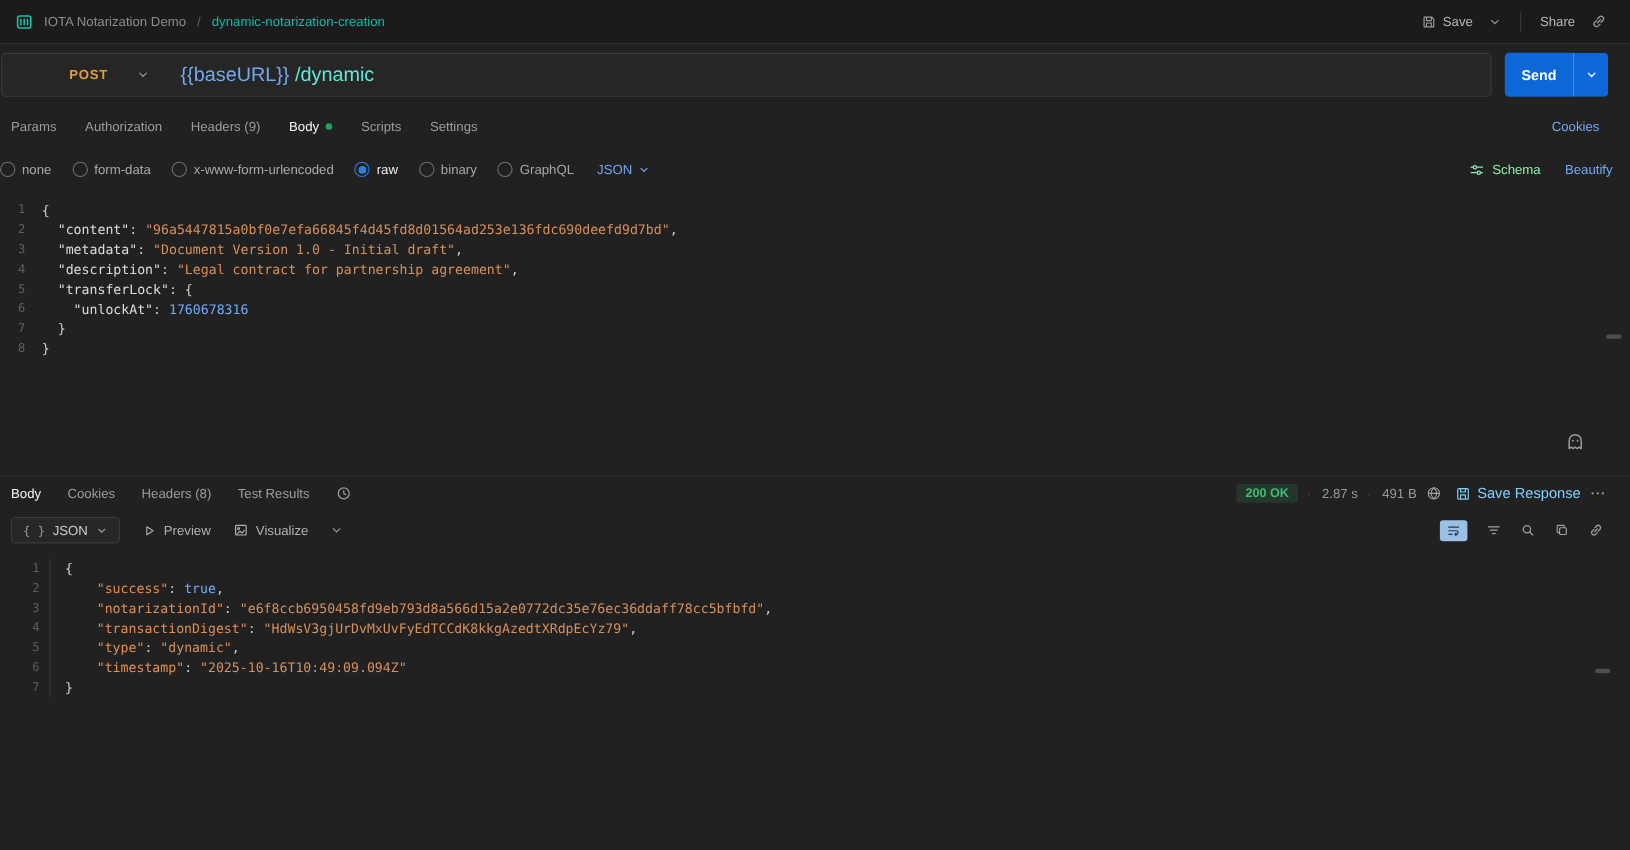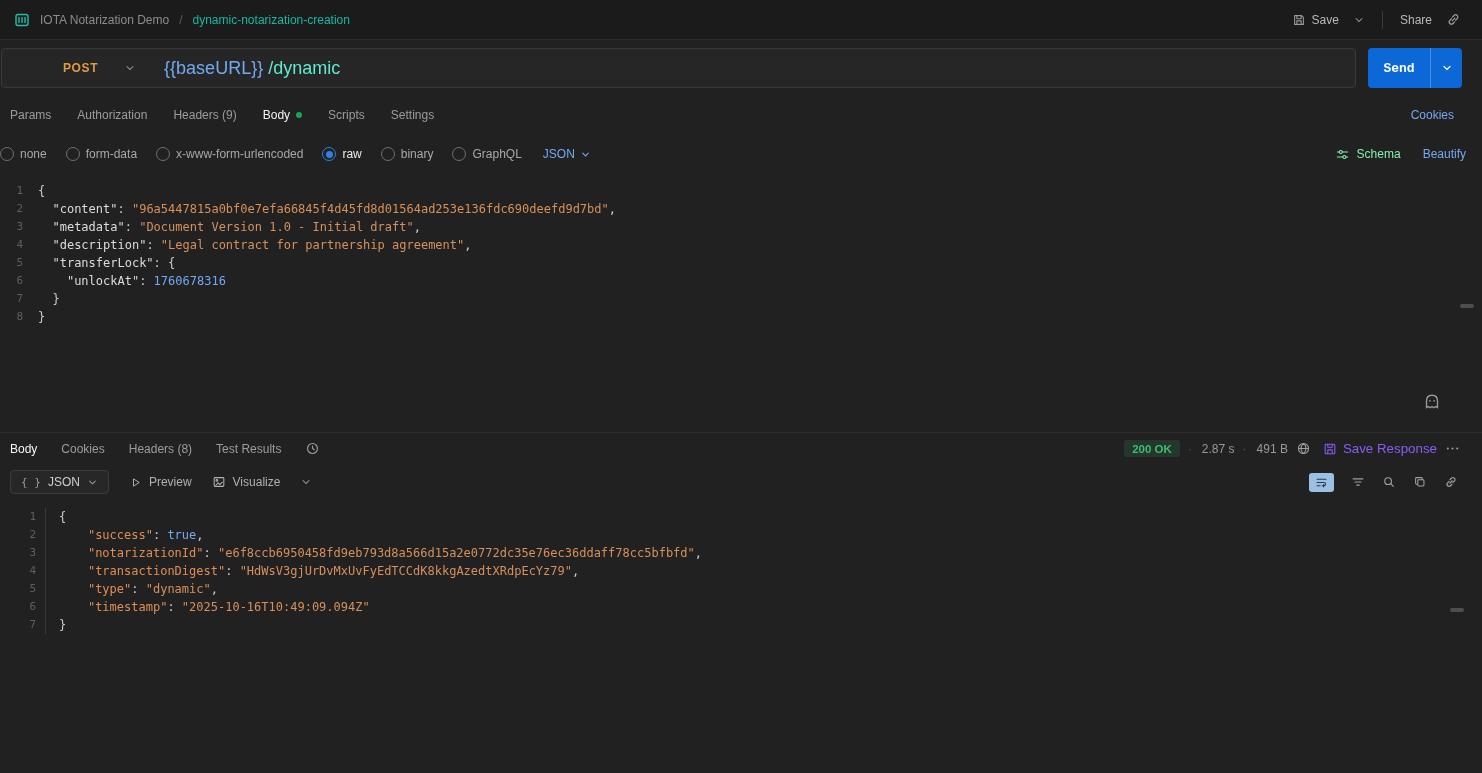--- a/index.html
+++ b/index.html
@@ -25,21 +25,21 @@
            display:flex;align-items:center;margin-right:12px;padding-left:45px;}
   .method{display:flex;align-items:center;gap:26px;padding:0 16px;color:var(--method-color,#df9d3f);
           font-weight:700;letter-spacing:.6px;}
   .chev{color:#9a9a9a;display:flex;}
   .url-text{display:flex;align-items:center;gap:5px;padding-left:12px;font-size:18px;flex:1;}
   .url-var{color:var(--variable-blue,#74a9f0);}
   .url-path{color:#5eead4;}
   .send-group{display:flex;}
   .send-main{height:40px;min-width:62px;padding:0 14px;background:var(--accent-blue,#0d68d7);color:#fff;
              font-weight:600;font-size:13px;border:none;border-radius:4px 0 0 4px;
-             display:flex;align-items:center;justify-content:center;font-family:Liberation Mono, monospace;}
+             display:flex;align-items:center;justify-content:center;font-family:Liberation Sans, sans-serif;}
   .send-chev{height:40px;width:32px;background:var(--accent-blue,#0d68d7);border:none;
              border-left:1px solid rgba(255,255,255,.25);border-radius:0 4px 4px 0;
              display:flex;align-items:center;justify-content:center;color:#fff;}
 
   
   .tabs-row{position:absolute;top:96px;left:0;right:0;height:38px;display:flex;align-items:center;
             gap:26px;padding:0 10px;color:#9c9c9c;}
   .tab{display:flex;align-items:center;gap:6px;}
   .tab.active{color:#f4f4f4;}
   .tab-dot{width:6px;height:6px;border-radius:50%;background:var(--dot-green,#18a558);}
@@ -77,21 +77,21 @@
   
   .resp-tabs{position:absolute;top:432px;left:0;right:0;height:32px;border-top:1px solid #2d2d2d;
              display:flex;align-items:center;gap:24px;padding:0 10px;color:#9c9c9c;}
   .resp-tabs .tab.active{color:#f4f4f4;}
   .hist{display:flex;color:#9c9c9c;}
   .status-cluster{margin-left:auto;display:flex;align-items:center;gap:8px;color:#999;padding-right:12px;}
   .status-pill{color:var(--status-green,#3dbd72);background:rgba(61,189,114,.14);border-radius:3px;
                padding:2.5px 8px;font-size:11.5px;font-weight:600;}
   .meta::before{content:"·";color:#565656;margin-right:10px;}
   .icon-btn{display:flex;align-items:center;color:#a0a0a0;background:none;border:none;}
-  .save-resp{display:flex;align-items:center;gap:6px;color:#8b5cf6;margin-left:4px;}
+  .save-resp{display:flex;align-items:center;gap:6px;color:#7dd3fc;margin-left:4px;}
 
   
   .resp-toolbar{position:absolute;top:464px;left:0;right:0;height:36px;display:flex;align-items:center;
                 gap:20px;padding:0 10px;color:#b0b0b0;}
   .json-btn{display:flex;align-items:center;gap:7px;border:1px solid #3c3c3c;background:#272727;
             border-radius:4px;padding:4px 10px;color:#cfcfcf;}
   .braces{font-family:"DejaVu Sans Mono",monospace;color:#9a9a9a;font-size:11px;}
   .tb-item{display:flex;align-items:center;gap:7px;}
   .toolbar-right{margin-left:auto;display:flex;align-items:center;gap:17px;padding-right:14px;}
   .wrap-btn{width:25px;height:19px;border-radius:3px;background:#9cc0e4;color:#243a52;

